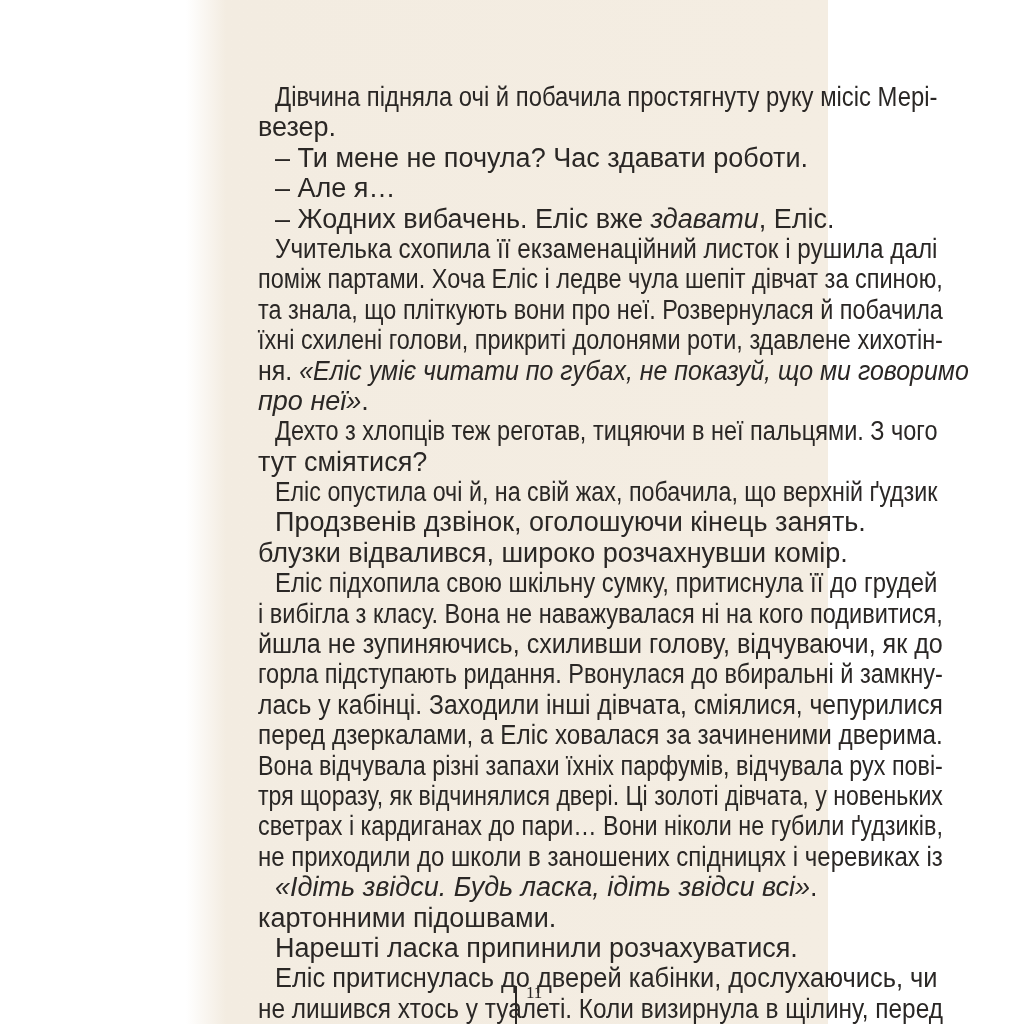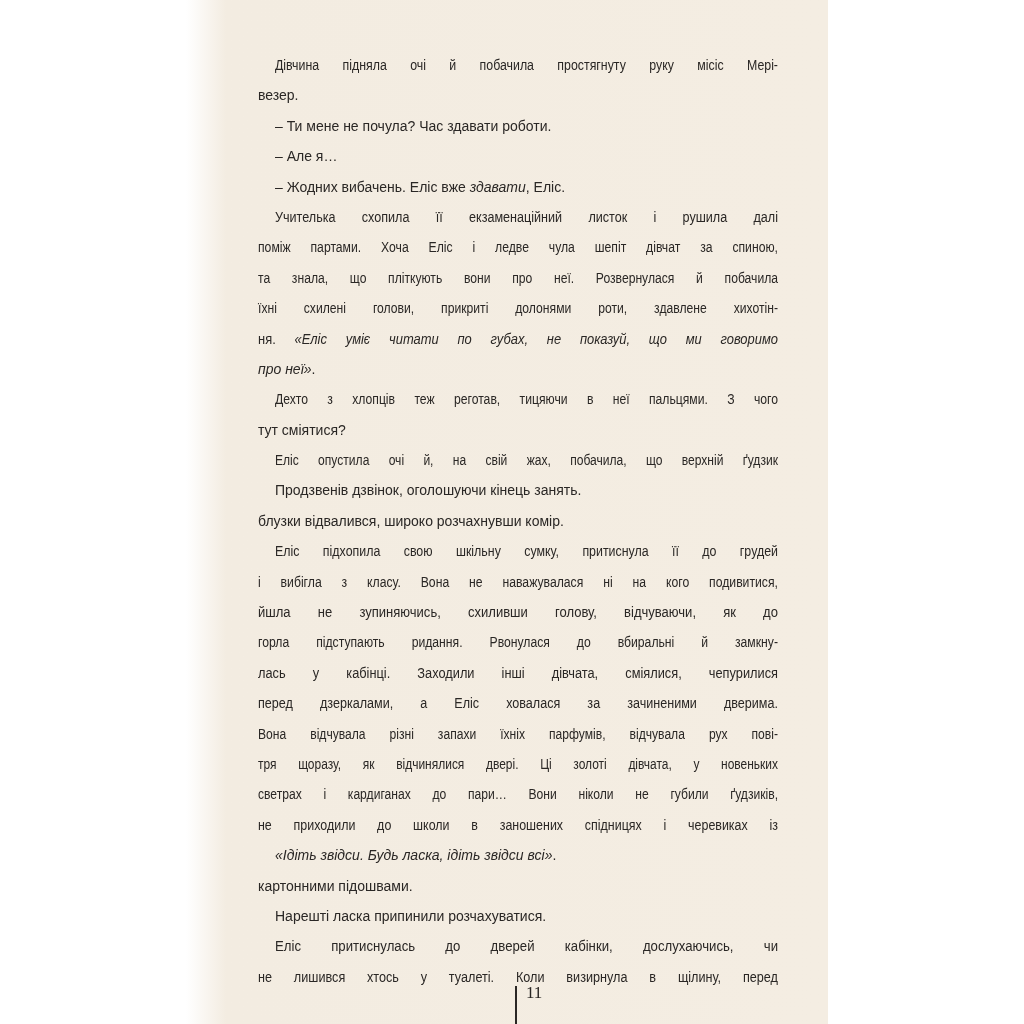--- a/index.html
+++ b/index.html
@@ -2,23 +2,23 @@
 <html><head>
 <meta charset="utf-8">
 <style>
   html, body { margin:0; padding:0; }
   body { width:1024px; height:1024px; background:#ffffff; position:relative; overflow:hidden; }
   .page {
     position:absolute; left:186px; top:0; width:642px; height:1024px;
     background: linear-gradient(to right, rgba(244,237,226,0) 0px, #f3ece1 40px, #f4ede2 100%);
   }
   .text-block {
-    position:absolute; left:258px; top:50px; width:520px;
+    position:absolute; left:258px; top:82px; width:520px;
     font-family:"Liberation Sans", sans-serif;
-    font-size:14px; color:#2a2725;
+    font-size:27px; color:#2a2725;
   }
   .line {
     height:30.4px; line-height:30.4px; white-space:nowrap;
     text-align:justify; text-align-last:justify;
     transform-origin:left center;
   }
   .line.last { text-align-last:left; }
   .line.indent { padding-left:17px; }
   .line .it { font-style:italic; }
   .page-number-rule { position:absolute; left:515px; top:986px; width:2px; height:38px; background:#2a2725; }

